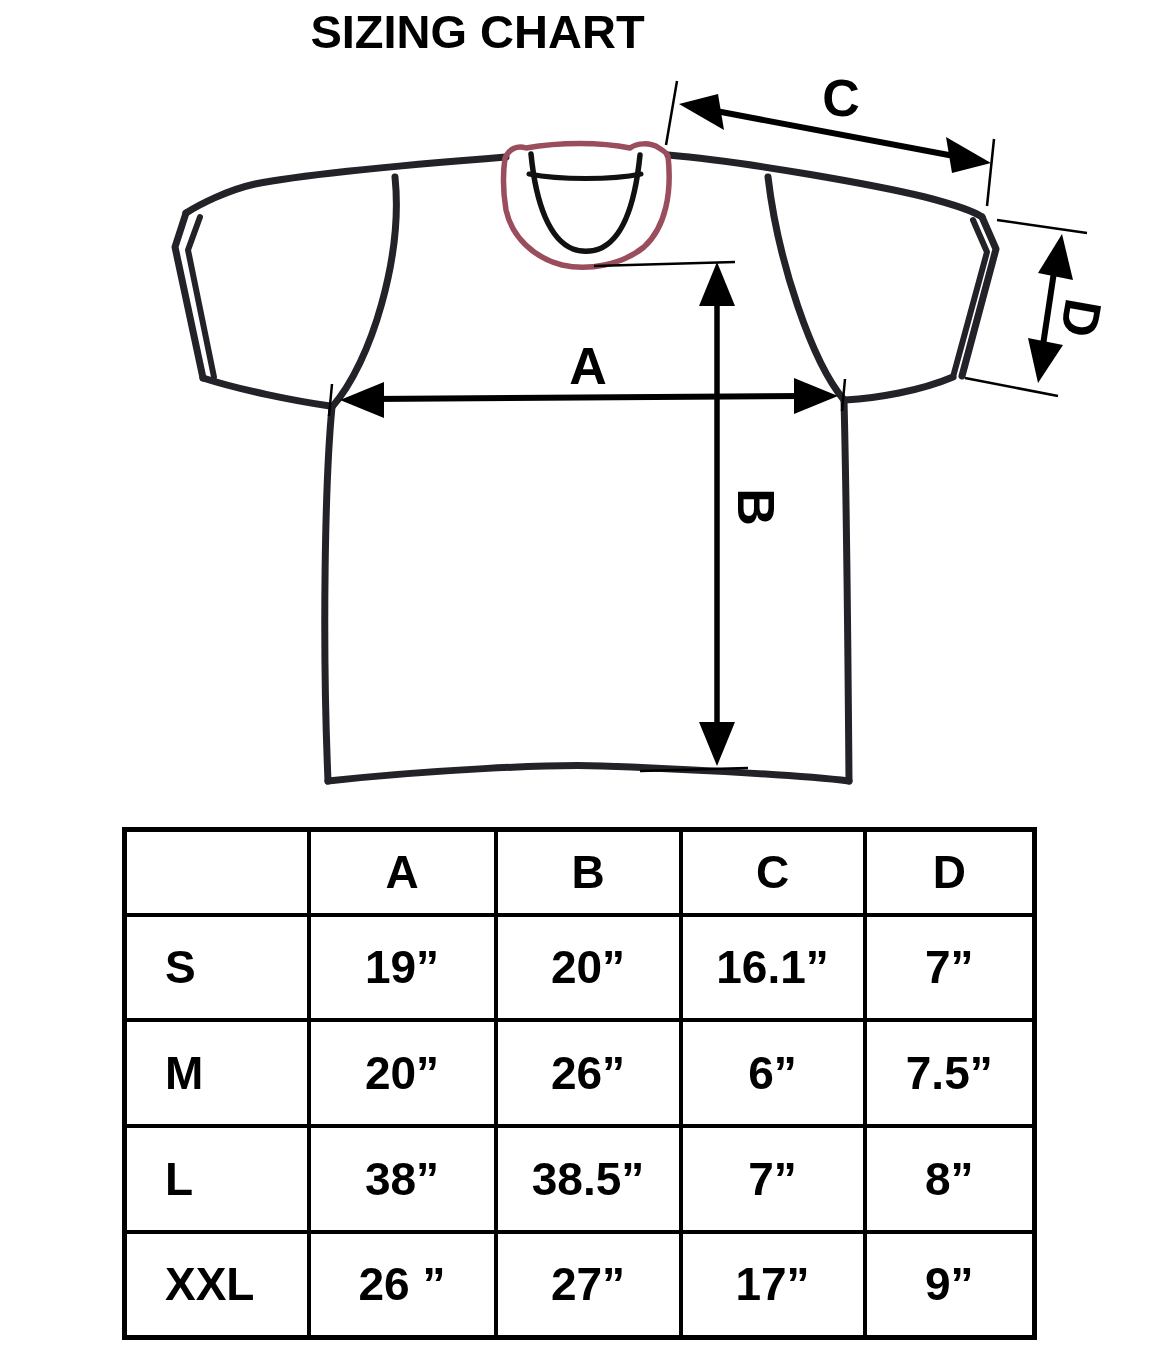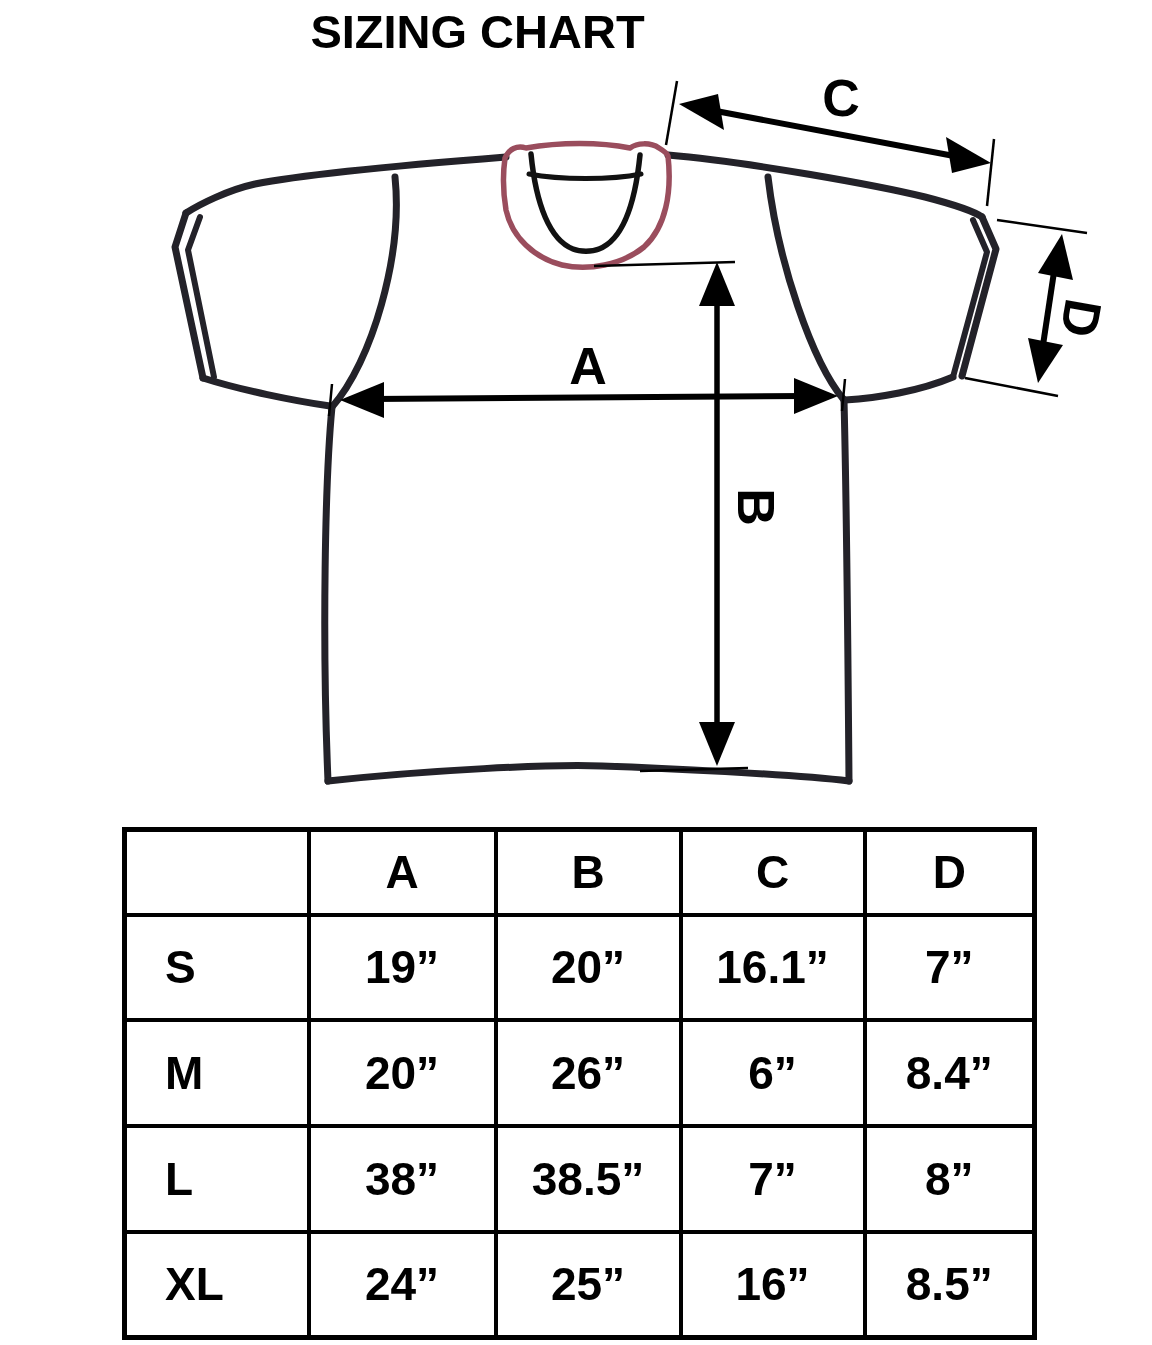--- a/index.html
+++ b/index.html
@@ -129,32 +129,32 @@
         <td>19”</td>
         <td>20”</td>
         <td>16.1”</td>
         <td>7”</td>
       </tr>
       <tr>
         <td class="rowhead">M</td>
         <td>20”</td>
         <td>26”</td>
         <td>6”</td>
-        <td>8.4”</td>
+        <td>7.5”</td>
       </tr>
       <tr>
         <td class="rowhead">L</td>
         <td>38”</td>
         <td>38.5”</td>
         <td>7”</td>
         <td>8”</td>
       </tr>
       <tr>
-        <td class="rowhead">XL</td>
-        <td>24”</td>
-        <td>25”</td>
-        <td>16”</td>
-        <td>8.5”</td>
+        <td class="rowhead">XXL</td>
+        <td>26 ”</td>
+        <td>27”</td>
+        <td>17”</td>
+        <td>9”</td>
       </tr>
     </tbody>
   </table>
 
 </div>
 
 </body></html>

